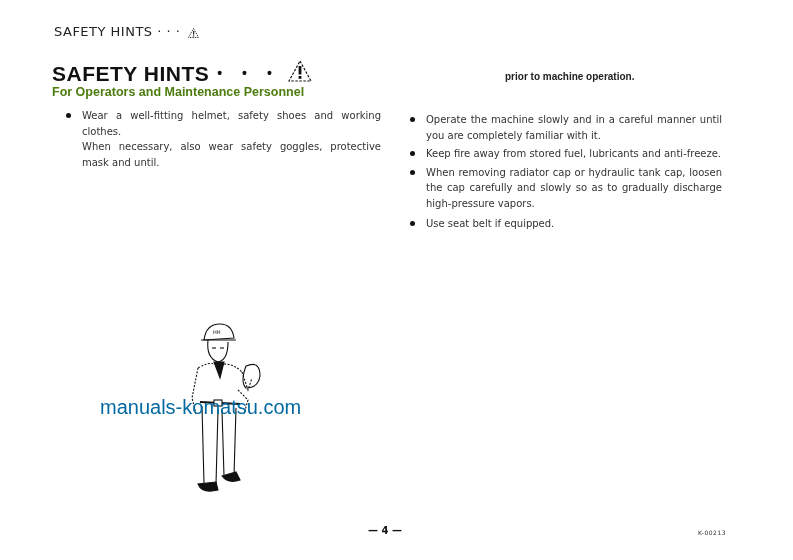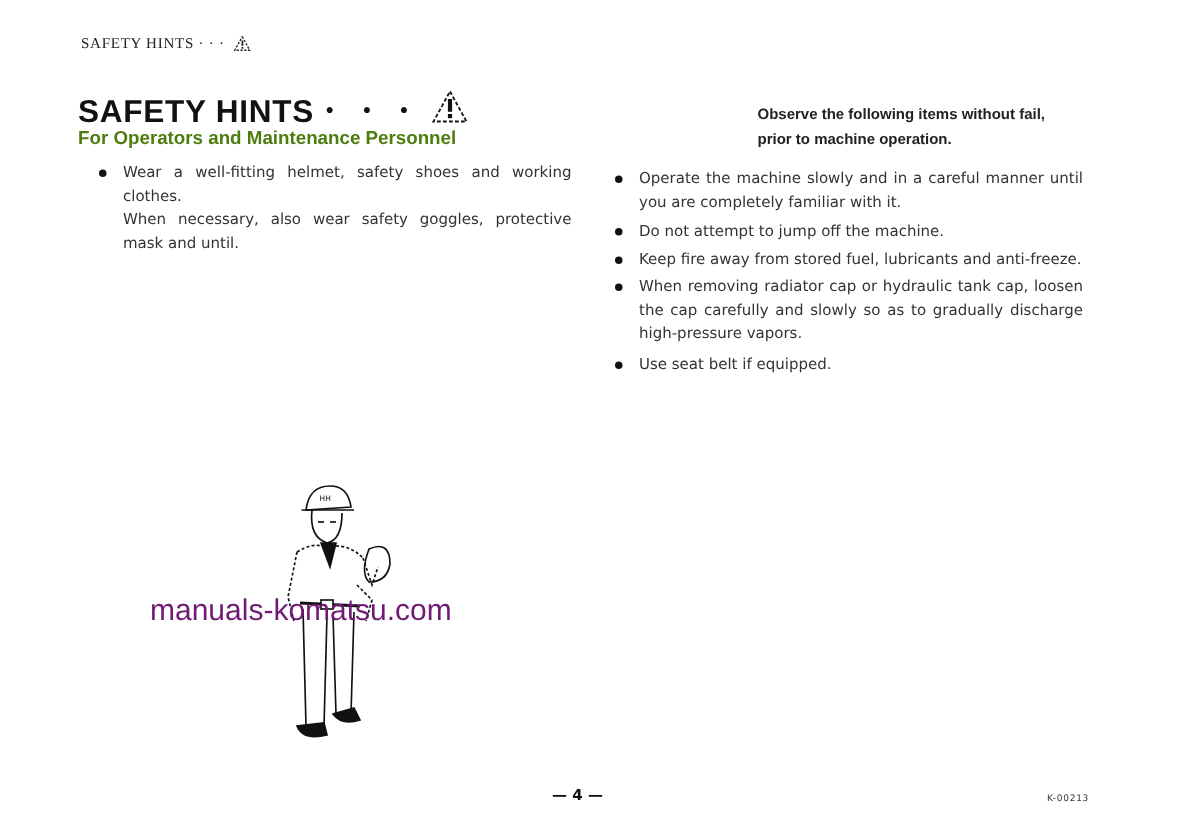--- a/index.html
+++ b/index.html
@@ -1,31 +1,31 @@
 <!DOCTYPE html>
 <html><head>
 <meta charset="utf-8">
 <style>
   html, body { margin: 0; padding: 0; background: #ffffff; }
   body { width: 793px; height: 560px; position: relative; overflow: hidden; color: #111; font-family: "DejaVu Sans", sans-serif; }
   .abs { position: absolute; }
-  .running-header { left: 54px; top: 24px; font-size: 10px; letter-spacing: 0.5px; color: #222; font-family: Liberation Serif, serif; }
+  .running-header { left: 54px; top: 24px; font-size: 13px; letter-spacing: 0.5px; color: #222; }
   .tri { display: inline-block; position: relative; }
   .tri svg { display: block; }
   .title { left: 52px; top: 60px; font-family: "Liberation Sans", sans-serif; font-weight: bold; font-size: 21px; letter-spacing: 0.5px; color: #111; white-space: nowrap; text-align: right; }
   .title .dots { font-size: 14px; letter-spacing: 8px; margin-left: 8px; vertical-align: 3px; }
   .subtitle { left: 52px; top: 85px; font-family: "Liberation Sans", sans-serif; font-weight: bold; font-size: 12.5px; color: #4d7c0f; white-space: nowrap; }
   .observe { left: 505px; top: 68px; font-family: "Liberation Sans", sans-serif; font-weight: bold; font-size: 10px; line-height: 17px; color: #222; }
   .list { font-size: 10px; line-height: 15.5px; color: #333; text-align: justify; margin: 0; padding: 0; list-style: none; }
   .list li { position: relative; padding-left: 16px; margin-bottom: 3px; }
   .list li .bullet { position: absolute; left: 0; top: 5px; width: 5px; height: 5px; border-radius: 50%; background: #111; }
   .list p { margin: 0; }
   .left-list { left: 66px; top: 108px; width: 315px; }
   .right-list { left: 410px; top: 112px; width: 312px; }
-  .watermark { left: 100px; top: 396px; font-family: "Liberation Sans", sans-serif; font-size: 20px; color: #701a75; white-space: nowrap; z-index: 2; }
+  .watermark { left: 100px; top: 396px; font-family: "Liberation Sans", sans-serif; font-size: 20px; color: #0369a1; white-space: nowrap; z-index: 2; }
   .figure { left: 168px; top: 318px; width: 110px; height: 178px; z-index: 1; }
   .page-num { left: 368px; top: 525px; font-size: 10px; font-weight: bold; color: #111; }
   .code { left: 698px; top: 529px; font-size: 6px; color: #333; letter-spacing: 0.5px; }
 </style>
 </head>
 <body>
 
 <div class="abs running-header">
   <span>SAFETY HINTS · · ·</span>
   <span class="tri" style="margin-left:3px;vertical-align:-2px;">
@@ -44,40 +44,35 @@
         <polygon points="12,1 23,21 1,21" fill="none" stroke="#111" stroke-width="1.2" stroke-dasharray="2.5,1.5"></polygon>
         <rect x="10.6" y="6" width="2.8" height="8.5" fill="#111"></rect>
         <rect x="10.6" y="16" width="2.8" height="2.8" fill="#111"></rect>
       </svg>
   </span>
 </div>
 
 <div class="abs subtitle">For Operators and Maintenance Personnel</div>
 
 <div class="abs observe">
-  <div>Observe the following items without fail,</div>
   <div>prior to machine operation.</div>
 </div>
 
 <ul class="abs list left-list">
   <li>
     <span class="bullet"></span>
     <p>Wear a well-fitting helmet, safety shoes and working clothes.</p>
     <p>When necessary, also wear safety goggles, protective mask and until.</p>
   </li>
 </ul>
 
 <ul class="abs list right-list">
   <li>
     <span class="bullet"></span>
     <p>Operate the machine slowly and in a careful manner until you are completely familiar with it.</p>
-  </li>
-  <li style="margin-top:4px;">
-    <span class="bullet"></span>
-    <p>Do not attempt to jump off the machine.</p>
   </li>
   <li>
     <span class="bullet"></span>
     <p>Keep fire away from stored fuel, lubricants and anti-freeze.</p>
   </li>
   <li>
     <span class="bullet"></span>
     <p>When removing radiator cap or hydraulic tank cap, loosen the cap carefully and slowly so as to gradually discharge high-pressure vapors.</p>
   </li>
   <li style="margin-top:5px;">

